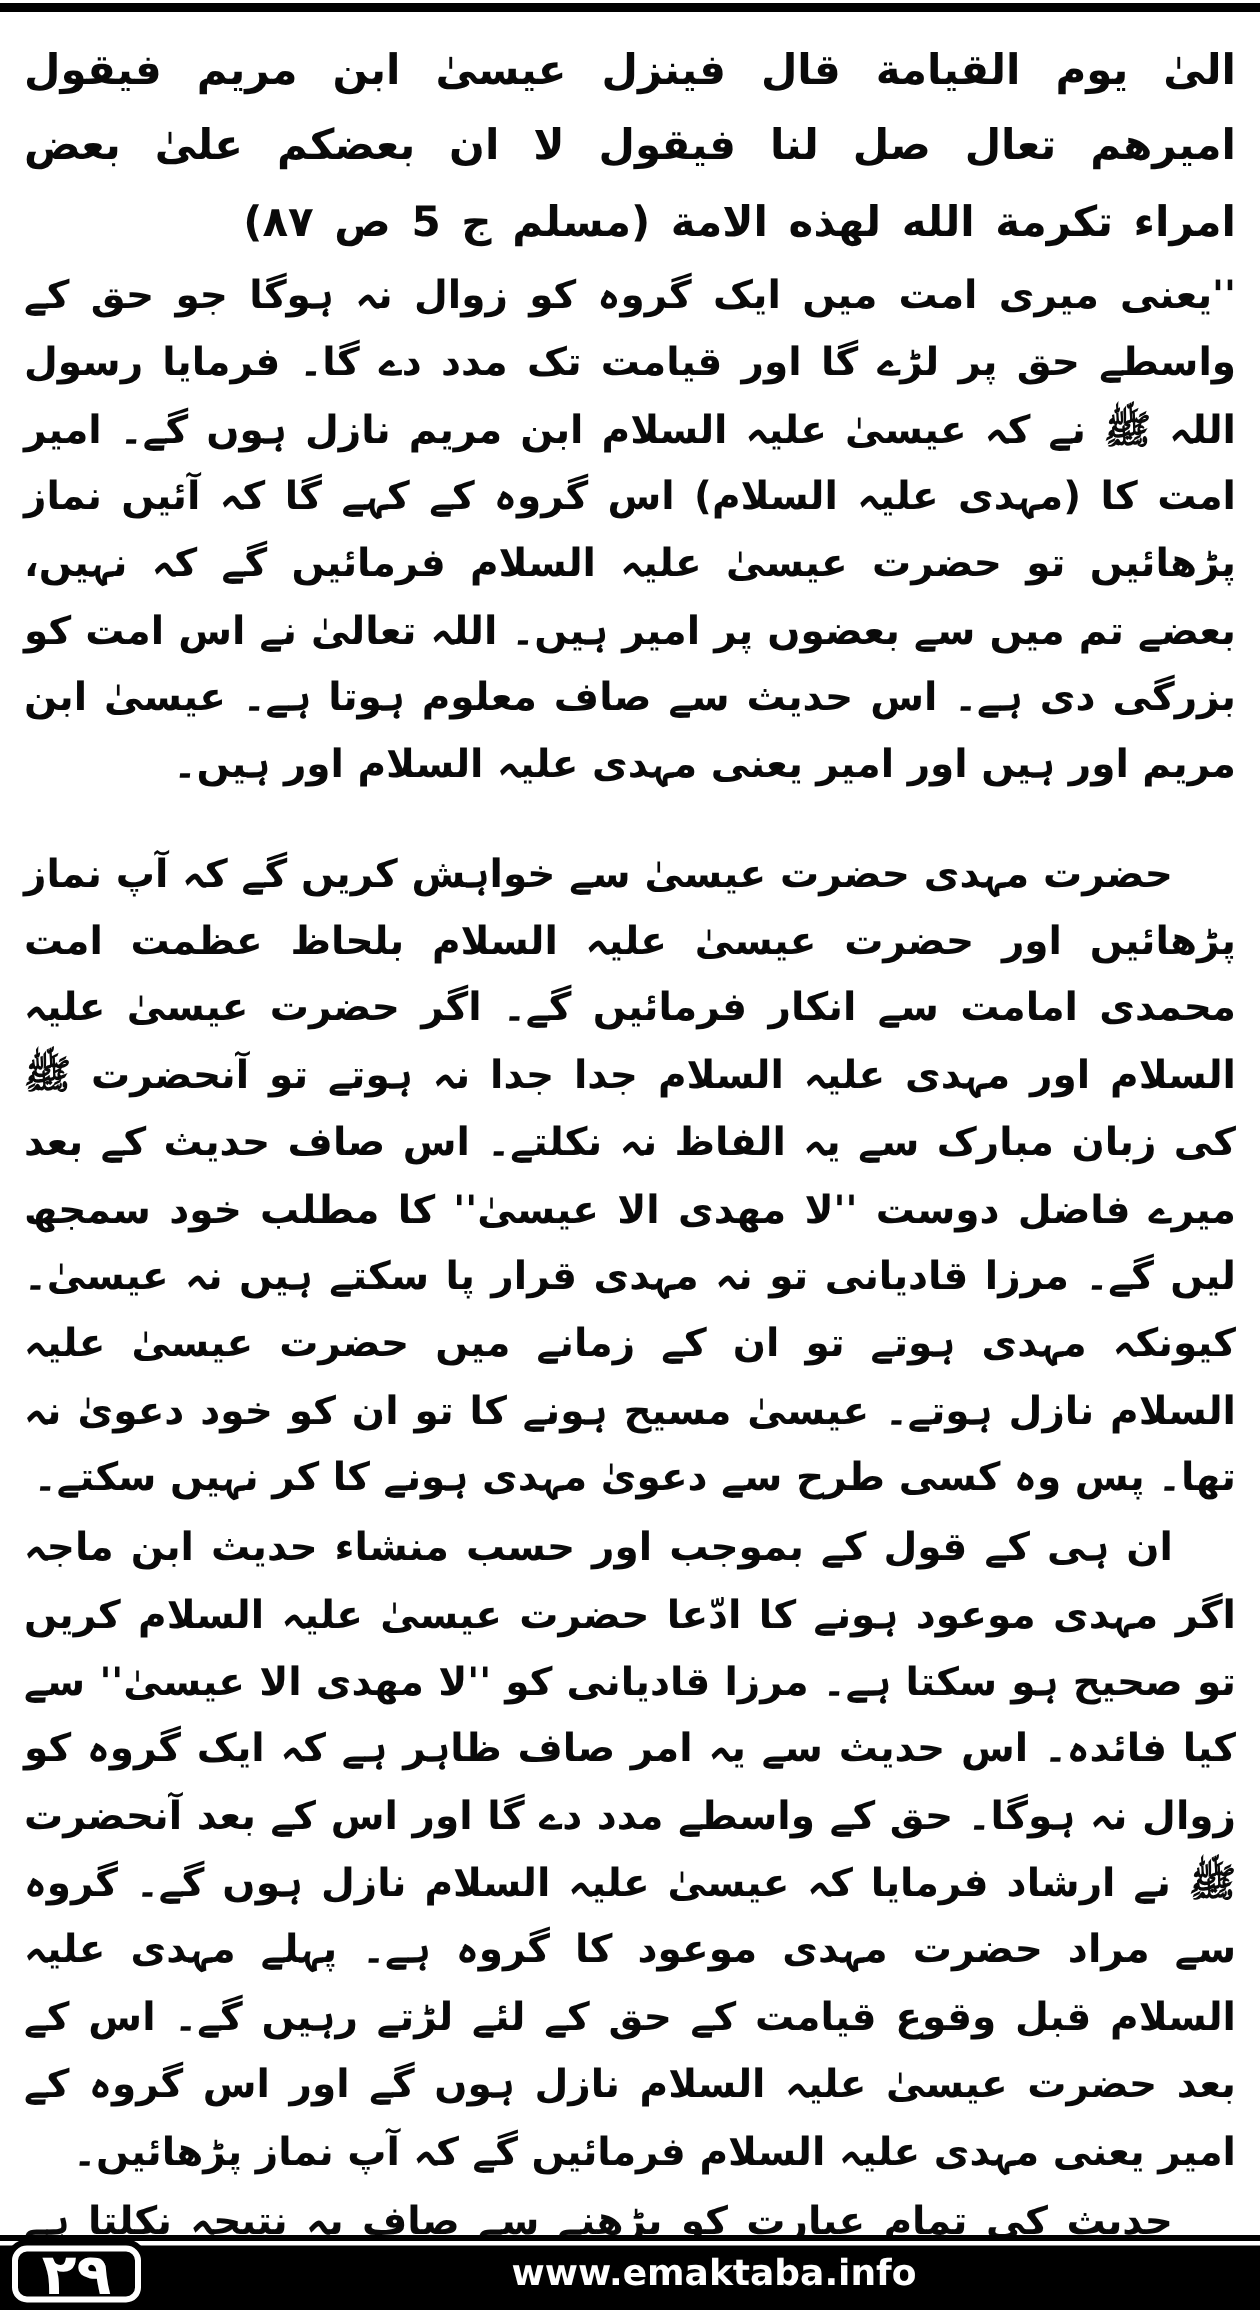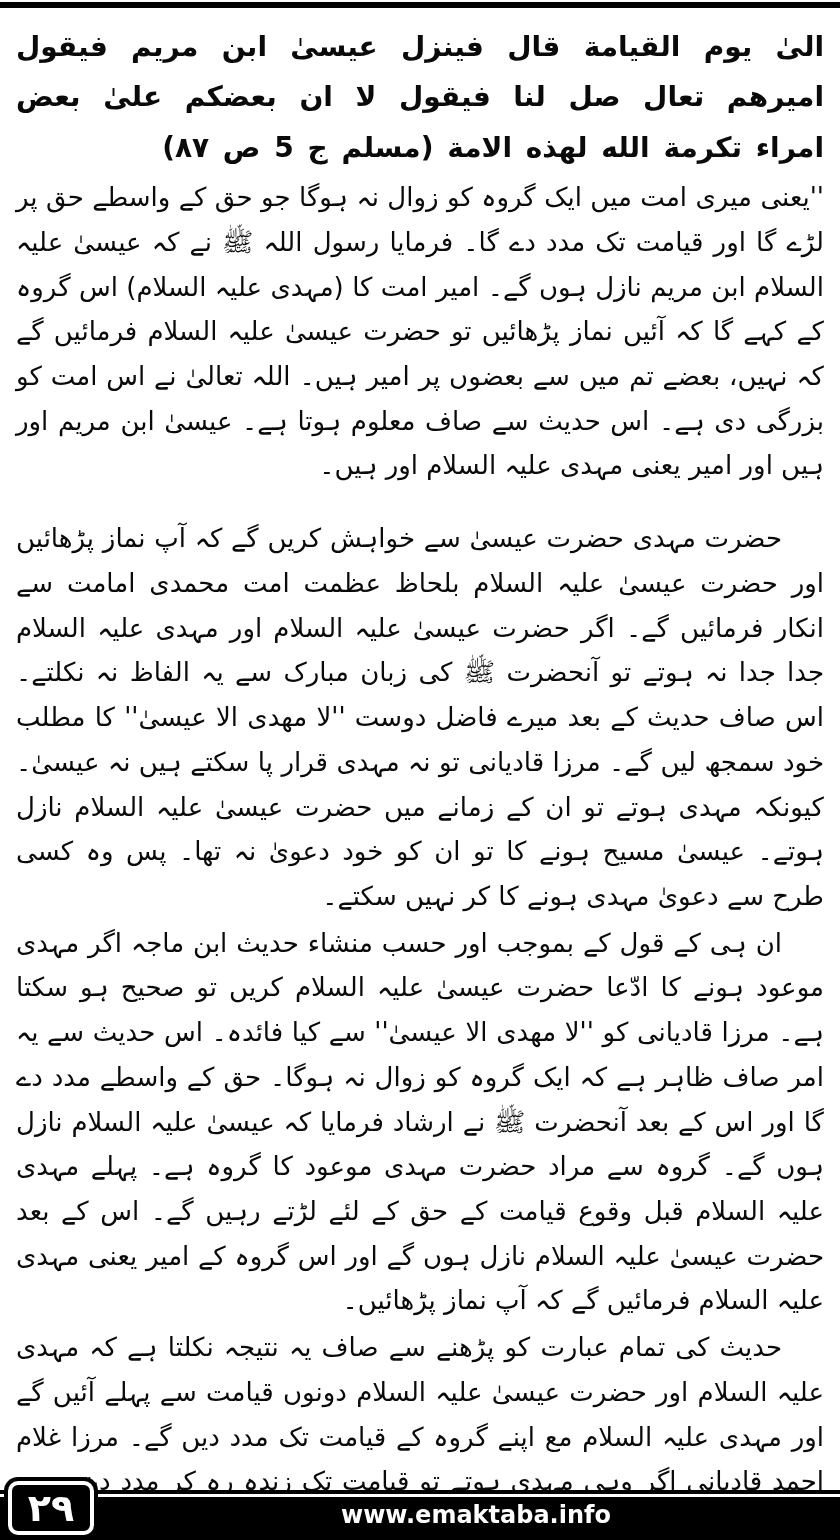--- a/index.html
+++ b/index.html
@@ -52,21 +52,21 @@
 
   
   .content {
     direction: rtl;
     text-align: justify;
     padding: 4px 16px 0 16px;
     font-size: 26px;
     line-height: 1.72;
     font-family: "DejaVu Sans", sans-serif;
   }
-  .content p { margin: 0 0 2px 0; }
+  .content p { margin: 0 0 2px 0; font-weight: bold; }
   .content p.arabic {
     font-weight: bold;
     font-size: 28px;
     line-height: 1.8;
     word-spacing: 4px;
   }
   .content p.spaced { margin-top: 28px; }
   .content p.indent { text-indent: 42px; }
 
   
@@ -77,21 +77,21 @@
     background: #000;
     display: flex;
     align-items: center;
     box-shadow: inset 0 4px 0 #000, inset 0 7px 0 #fff;
   }
   .footer-pagebox {
     position: absolute;
     left: 8px;
     bottom: 5px;
     width: 86px;
-    height: 54px;
+    height: 38px;
     background: #000;
     border: 4px solid #fff;
     border-radius: 10px;
     box-shadow: 0 0 0 4px #000;
     display: flex;
     align-items: center;
     justify-content: center;
     color: #fff;
     font-size: 38px;
     font-weight: bold;

